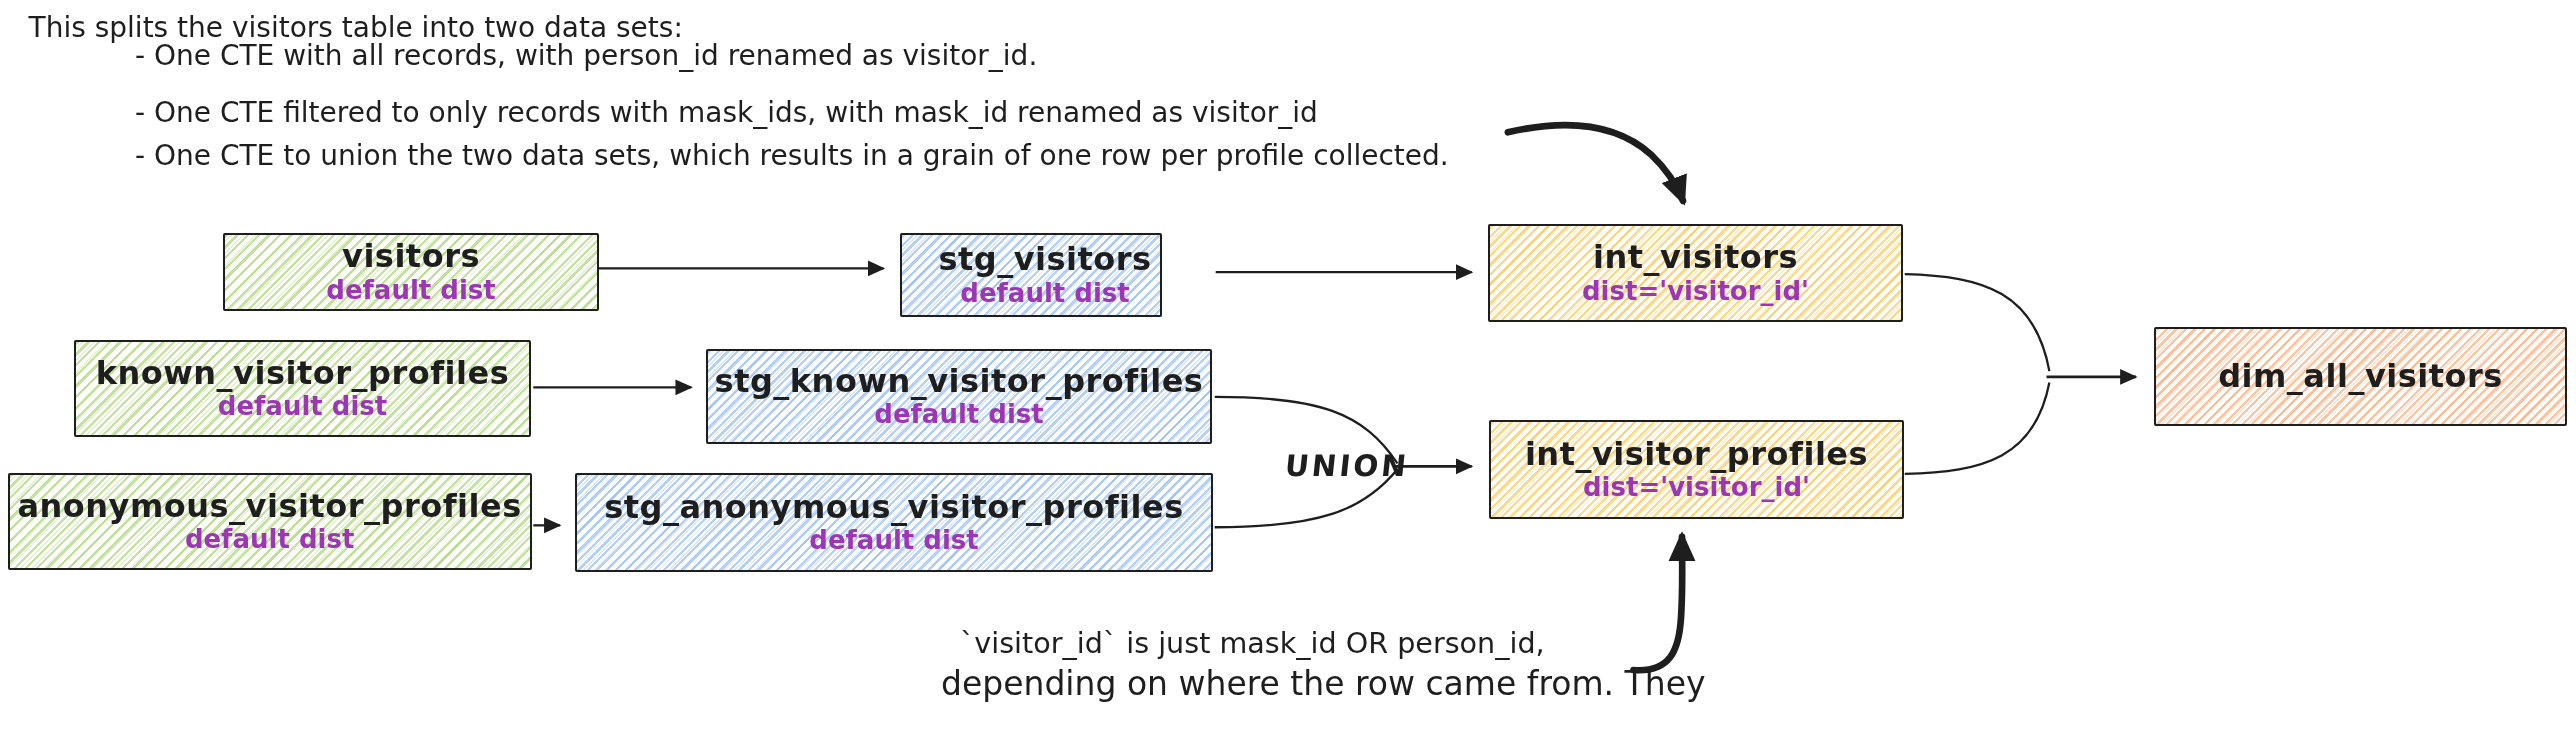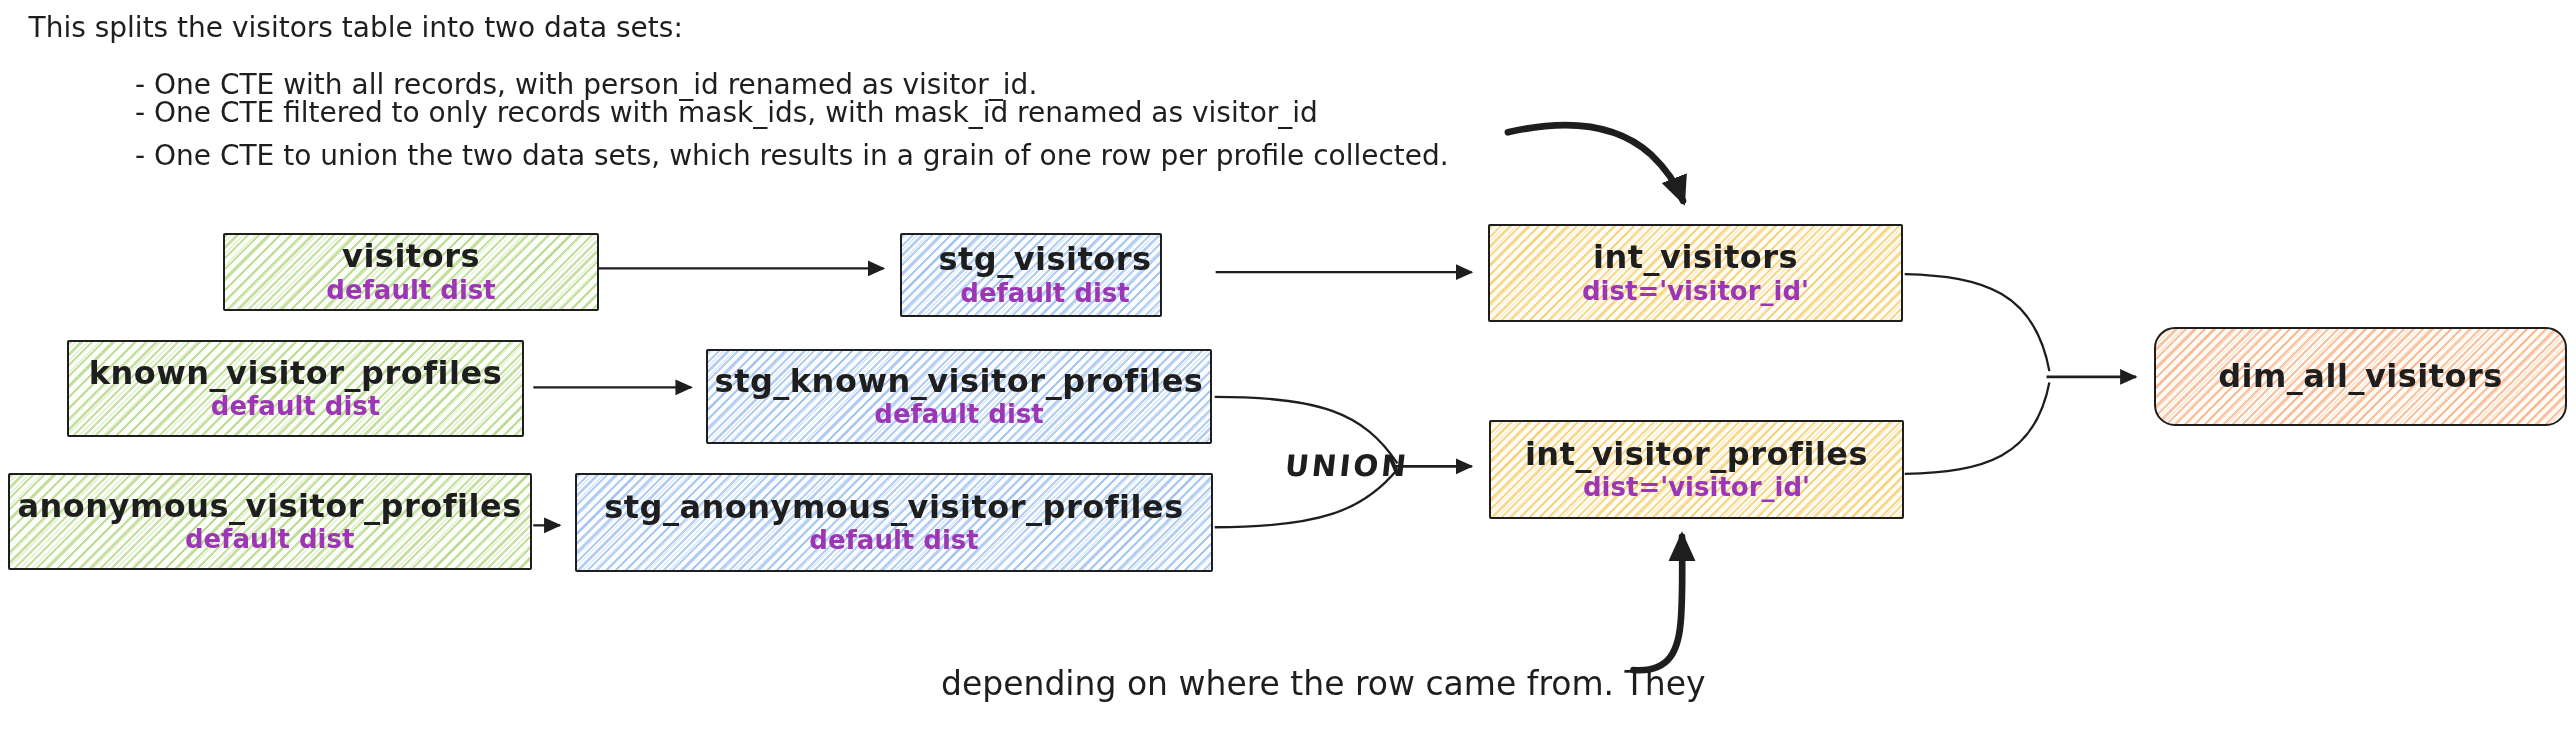--- a/index.html
+++ b/index.html
@@ -118,34 +118,35 @@
 
     <path d="M2001 288 C2085 290 2138 308 2153 390" fill="none" stroke="#1e1e1e" stroke-width="2.4"></path>
     <path d="M2001 498 C2085 496 2138 480 2153 402" fill="none" stroke="#1e1e1e" stroke-width="2.4"></path>
     <path d="M2150 396 L2244 396" fill="none" stroke="#1e1e1e" stroke-width="2.8" marker-end="url(#arrow-thin)"></path>
 
     <path d="M1584 139 C1645 125 1697 129 1734 162 C1753 180 1763 198 1768 211" fill="none" stroke="#1e1e1e" stroke-width="7" stroke-linecap="round" marker-end="url(#arrow-thick)"></path>
     <path d="M1716 704 C1754 707 1764 684 1766 648 C1768 616 1767 590 1767 564" fill="none" stroke="#1e1e1e" stroke-width="7" stroke-linecap="round" marker-end="url(#arrow-thick)"></path>
   </svg>
 
   <div class="anno-line" style="left:28.6px;  top:11.4px;">This splits the visitors table into two data sets:</div>
-  <div class="anno-line" style="left:135px; top:68px;">- One CTE with all records, with person_id renamed as visitor_id.</div>
+  <div class="anno-line" style="left:135px; top:39px;">- One CTE with all records, with person_id renamed as visitor_id.</div>
   <div class="anno-line" style="left:135px; top:96px;">- One CTE filtered to only records with mask_ids, with mask_id renamed as visitor_id</div>
   <div class="anno-line" style="left:135px; top:139px;text-align:center;">- One CTE to union the two data sets, which results in a grain of one row per profile collected.</div>
 
+  <div class="anno-line" style="left:960px; top:626px; font-size:28.6px;">`visitor_id` is just mask_id OR person_id,</div>
   <div class="anno-line" style="left:941px;  top:664px; font-size:33px;">depending on where the row came from. They</div>
 
   <div class="union-label">UNION</div>
 
   <div class="node green" style="left:223px; top:233px; width:376px; height:78px;">
     <div class="node-title">visitors</div>
     <div class="node-dist">default dist</div>
   </div>
 
-  <div class="node green" style="left:67px; top:340px; width:457px; height:97px;">
+  <div class="node green" style="left:74px; top:340px; width:457px; height:97px;">
     <div class="node-title">known_visitor_profiles</div>
     <div class="node-dist">default dist</div>
   </div>
 
   <div class="node green" style="left:7.6px; top:473px; width:524px; height:97px;">
     <div class="node-title">anonymous_visitor_profiles</div>
     <div class="node-dist">default dist</div>
   </div>
 
   <div class="node blue" style="left:900px; top:233px; width:262px; height:84px;padding-left:28px;">
@@ -166,18 +167,18 @@
   <div class="node yellow" style="left:1488px; top:224px; width:415px; height:98px;">
     <div class="node-title">int_visitors</div>
     <div class="node-dist">dist='visitor_id'</div>
   </div>
 
   <div class="node yellow" style="left:1489px; top:420px; width:415px; height:99px;">
     <div class="node-title">int_visitor_profiles</div>
     <div class="node-dist">dist='visitor_id'</div>
   </div>
 
-  <div class="node orange" style="left:2154px; top:327px; width:413px; height:99px;border-radius:21px;">
+  <div class="node orange" style="left:2154px; top:327px; width:413px; height:99px;">
     <div class="node-title">dim_all_visitors</div>
   </div>
 
 </div>
 
 
 </body></html>

